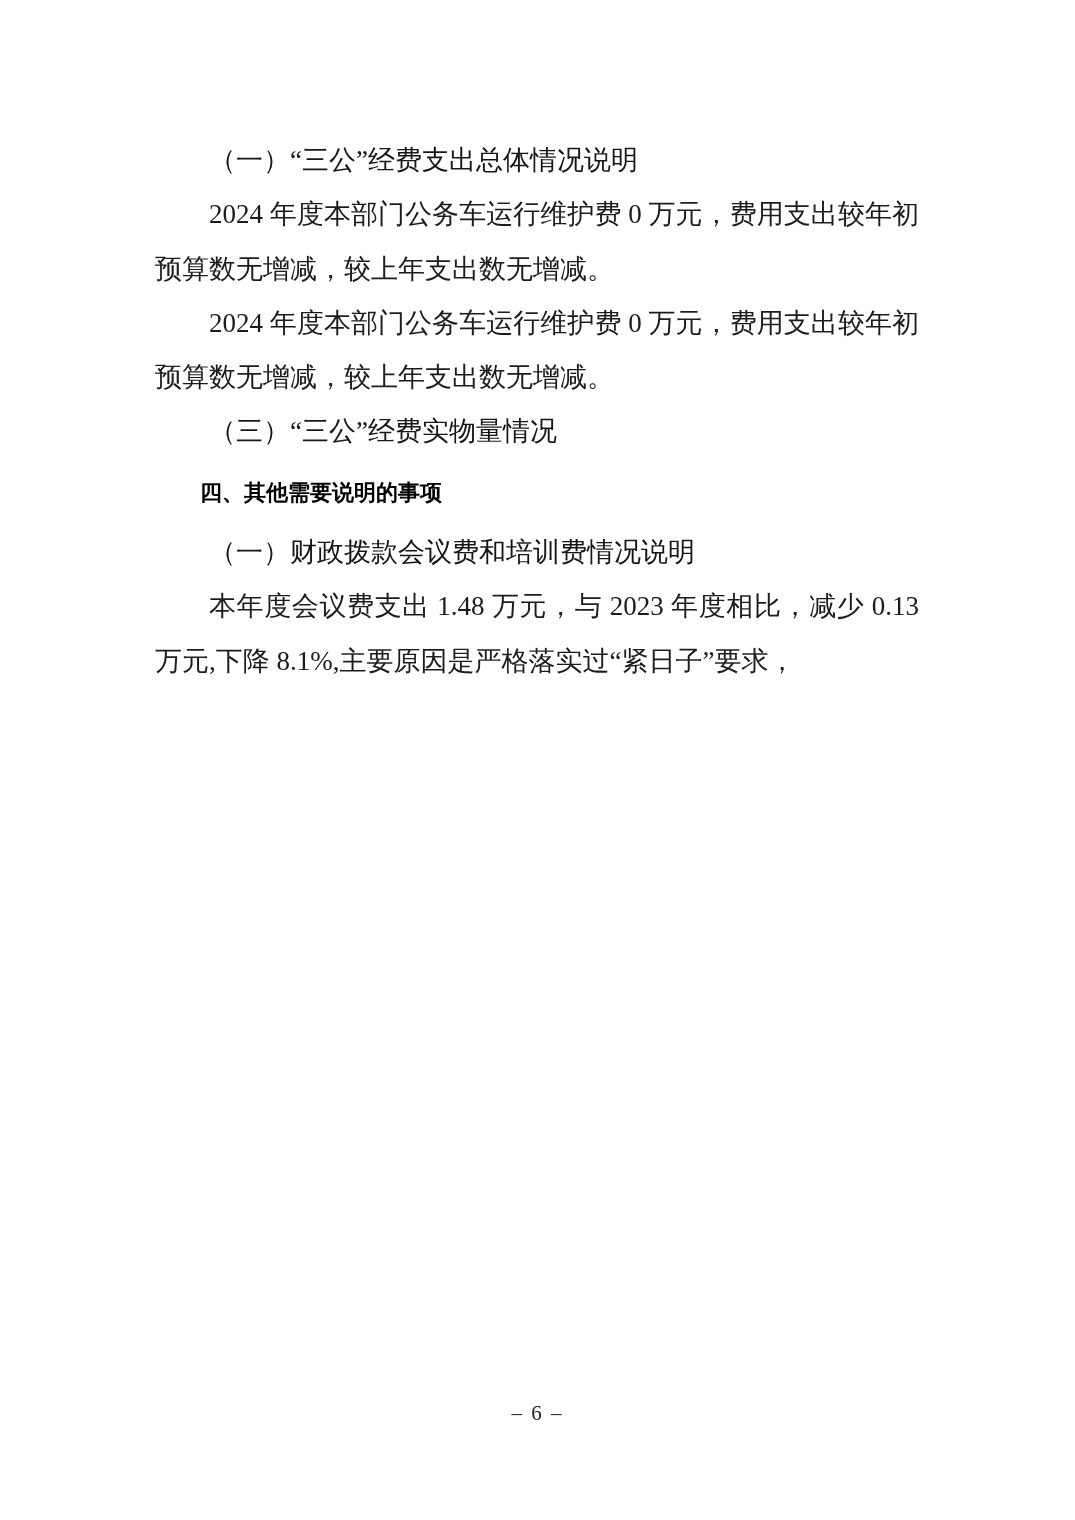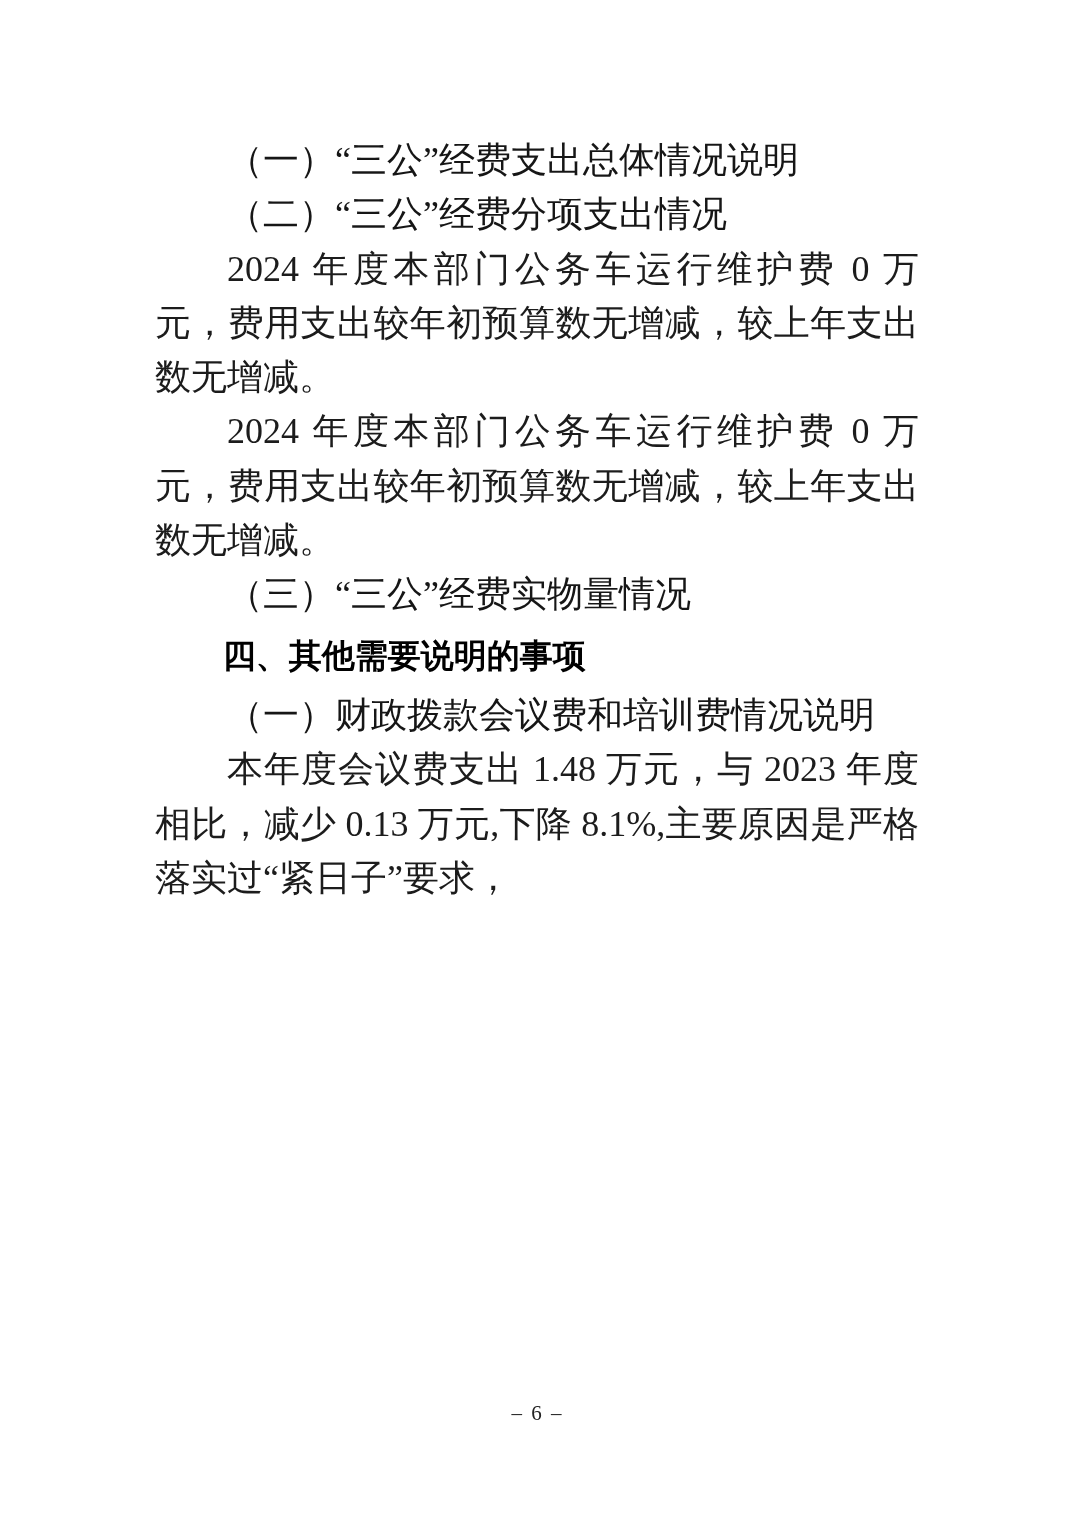--- a/index.html
+++ b/index.html
@@ -22,33 +22,33 @@
     position: absolute;
     left: 155px;
     top: 133px;
     width: 764px;
   }
   .content p {
     margin: 0;
   }
   .para, .h-kai {
     font-family: "Liberation Serif", serif;
-    font-size: 36px;
+    font-size: 27px;
     line-height: 54.3px;
     color: #1c1c1c;
     text-align: justify;
     text-justify: inter-character;
     text-indent: 2em;
   }
   .h-kai {
     color: #161616;
   }
   .h-hei {
     font-family: "Liberation Sans", sans-serif;
-    font-size: 33px;
+    font-size: 22px;
     font-weight: 700;
     line-height: 54.3px;
     color: #000000;
     text-indent: 2.05em;
     margin-top: 7px !important;
     margin-bottom: 5px !important;
   }
   .footer {
     position: absolute;
     top: 1401px;
@@ -60,21 +60,20 @@
     letter-spacing: 2px;
     color: #222222;
   }
 </style>
 </head>
 <body>
 
 <div class="page">
   <div class="content">
       <p class="h-kai">（一）“三公”经费支出总体情况说明</p>
-      <p class="h-kai">（二）“三公”经费分项支出情况</p>
       <p class="para">2024 年度本部门公务车运行维护费 0 万元，费用支出较年初预算数无增减，较上年支出数无增减。</p>
       <p class="para">2024 年度本部门公务车运行维护费 0 万元，费用支出较年初预算数无增减，较上年支出数无增减。</p>
       <p class="h-kai">（三）“三公”经费实物量情况</p>
       <p class="h-hei">四、其他需要说明的事项</p>
       <p class="h-kai">（一）财政拨款会议费和培训费情况说明</p>
       <p class="para">本年度会议费支出 1.48 万元，与 2023 年度相比，减少 0.13 万元,下降 8.1%,主要原因是严格落实过“紧日子”要求，</p>
     </div>
   <div class="footer">– 6 –</div>
 </div>
 

